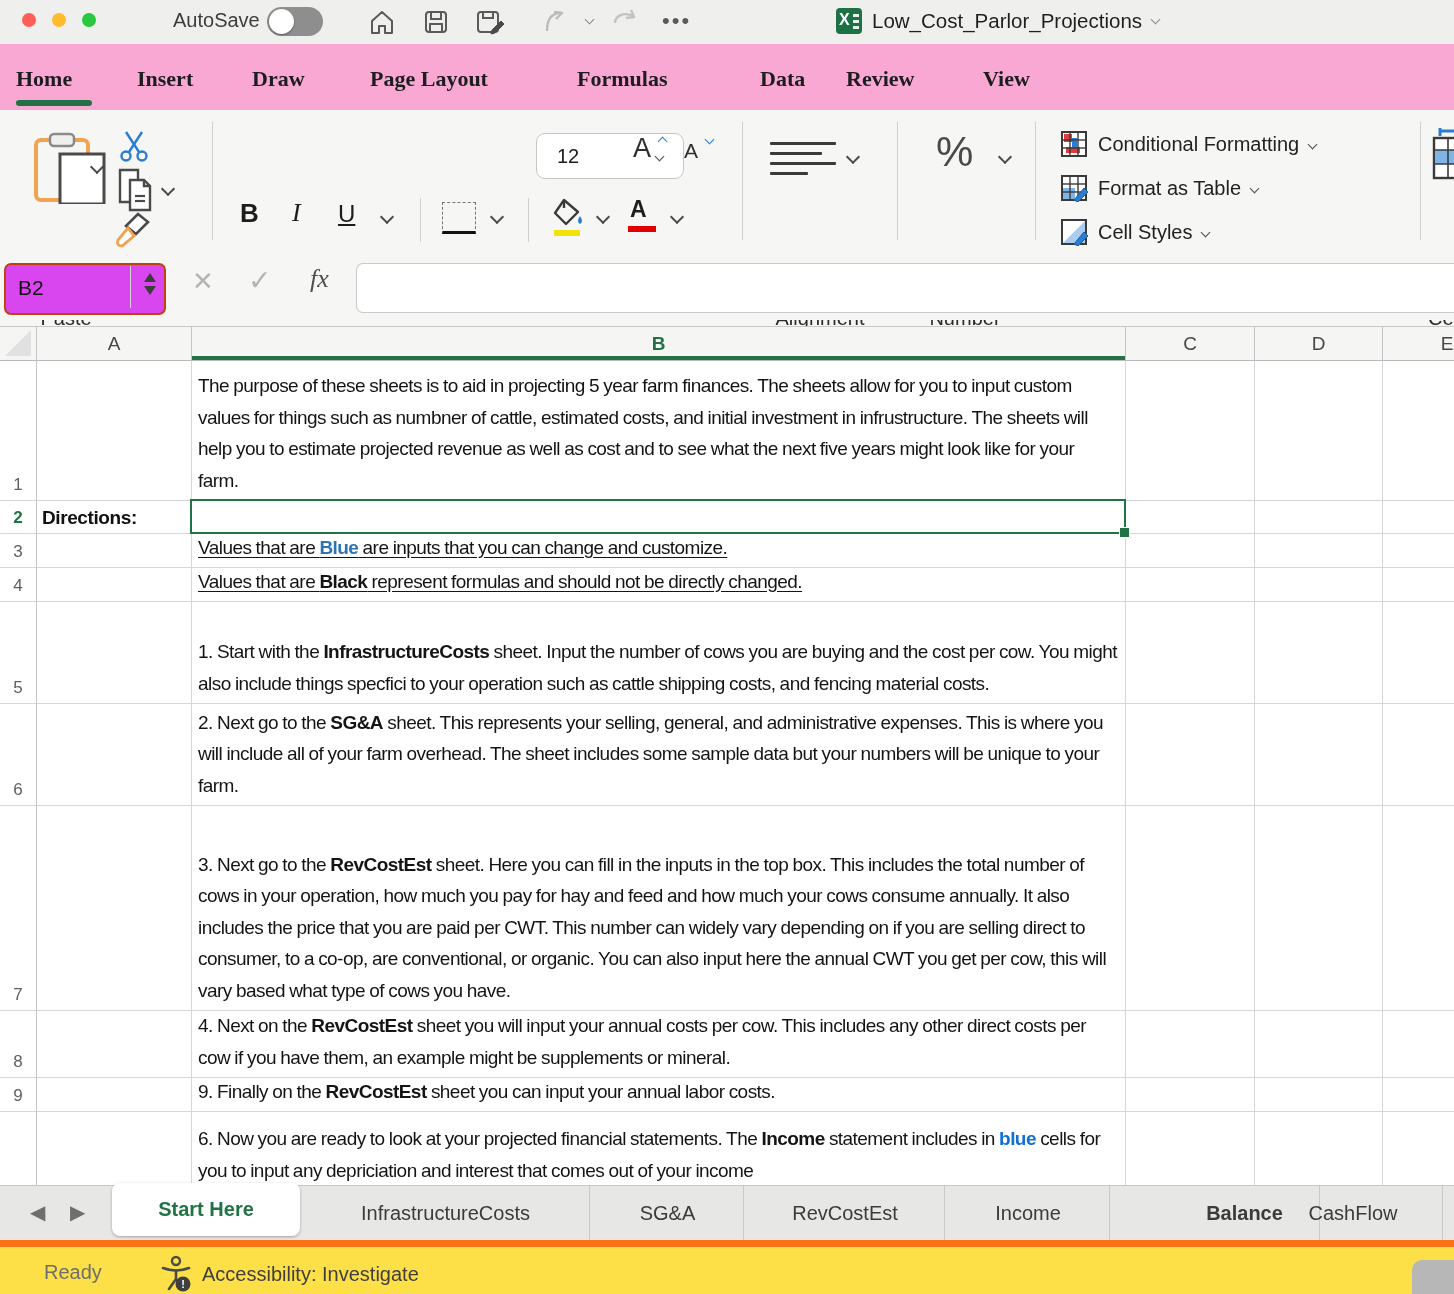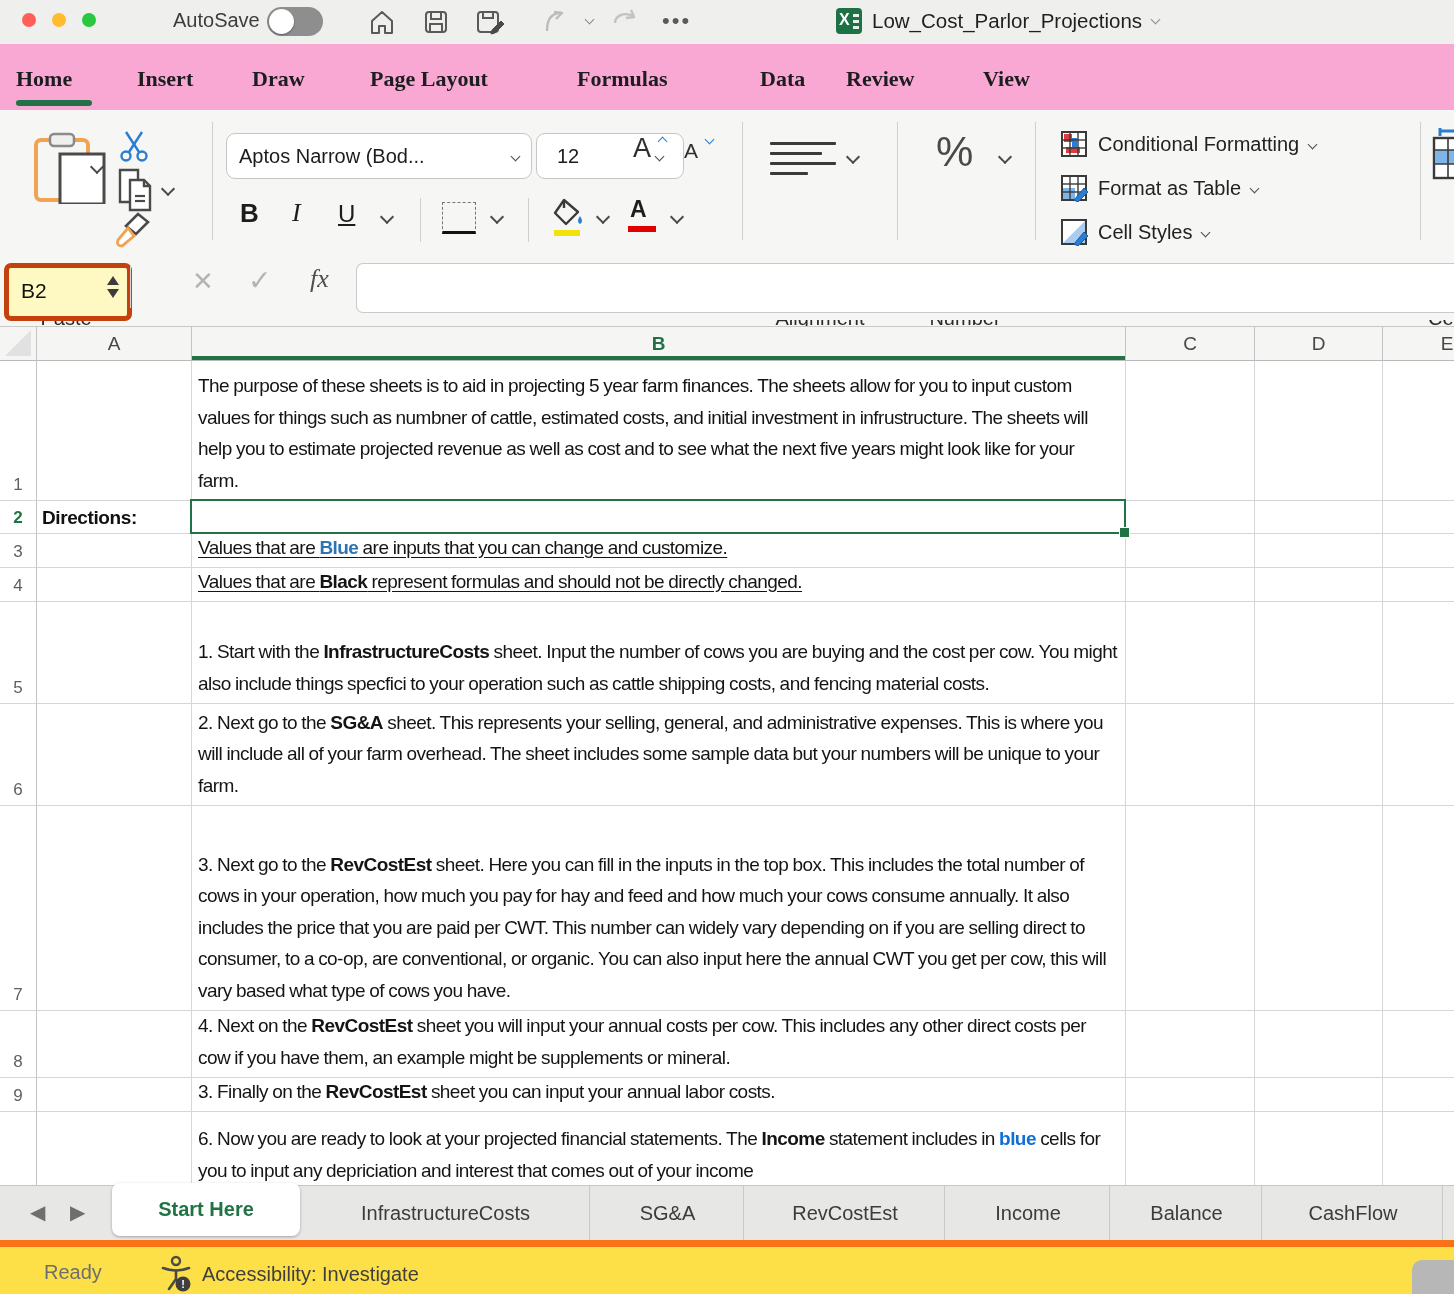--- a/index.html
+++ b/index.html
@@ -56,22 +56,22 @@
   .shrink-a{position:absolute;font-size:21px;color:#2f2f2f;}
   .pct{position:absolute;font-size:42px;font-weight:300;color:#4a4a4a;}
   .fontcolor-a{position:absolute;font-size:23px;font-weight:600;color:#1d1d1d;}
   .redbar{position:absolute;width:28px;height:6px;background:#e00000;}
   .yellowbar{position:absolute;width:26px;height:6px;background:#f2e20c;}
   .align-lines div{height:3px;background:#3a3a3a;margin-bottom:7px;border-radius:1px;}
   .styles-row{position:absolute;display:flex;align-items:center;gap:10px;font-size:20px;color:#222;}
 
   
   .formula{position:absolute;left:0;top:252px;width:100%;height:68px;background:#f6f6f5;}
-  .namebox{position:absolute;left:4px;top:11px;width:118px;height:48px;background:#fef9c3;
-           border:5px solid #c2410c;border-radius:7px;}
+  .namebox{position:absolute;left:4px;top:11px;width:118px;height:48px;background:#d946ef;
+           border:2px solid #c2410c;border-radius:7px;padding-left:40px;}
   .namebox .ref{position:absolute;left:12px;top:11px;font-size:21px;color:#111;}
   .stepper{position:absolute;right:8px;top:8px;display:flex;flex-direction:column;gap:4px;}
   .tri-up{width:0;height:0;border-left:6px solid transparent;border-right:6px solid transparent;border-bottom:9px solid #3c3c3c;}
   .tri-dn{width:0;height:0;border-left:6px solid transparent;border-right:6px solid transparent;border-top:9px solid #3c3c3c;}
   .fdiv{position:absolute;left:130px;top:14px;height:42px;width:1px;background:#d6d6d6;}
   .fx-x{position:absolute;left:192px;top:14px;font-size:26px;color:#b4b4b4;}
   .fx-check{position:absolute;left:248px;top:12px;font-size:28px;color:#b4b4b4;}
   .fx-fx{position:absolute;left:310px;top:12px;font-size:26px;font-style:italic;
          font-family:"Liberation Serif","DejaVu Serif",serif;color:#4f4f4f;}
   .finput{position:absolute;left:356px;top:11px;width:1100px;height:48px;background:#fff;
@@ -231,24 +231,20 @@
     <span class="chev" style="position:absolute;left:163px;top:74px"></span>
     <div style="position:absolute;left:114px;top:102px">
       <svg width="42" height="36" viewBox="0 0 42 36">
         <path d="M24 2 L34 10 L22 22 L12 14 Z" fill="#fff" stroke="#4a4a4a" stroke-width="2.6"></path>
         <path d="M14 16 L20 24 L8 34 Q2 34 4 28 Z" fill="#fff" stroke="#f0a350" stroke-width="2.8"></path>
       </svg>
     </div>
 
     <div class="vdiv" style="left:212px"></div>
 
-    <div class="fontbox" style="left:226px;top:23px;width:280px;height:44px;padding:0 12px">
-      <span>Aptos Narrow (Bod...</span>
-      <span class="chev sm" style="margin-left:auto"></span>
-    </div>
     <div class="fontbox" style="left:536px;top:23px;width:106px;height:44px;padding:0 20px">
       <span>12</span>
       <span class="chev sm" style="margin-left:auto"></span>
     </div>
     <span class="grow-a" style="left:633px;top:23px">A</span>
     <span class="chev sm blue up" style="position:absolute;left:659px;top:28px"></span>
     <span class="shrink-a" style="left:684px;top:29px">A</span>
     <span class="chev sm blue" style="position:absolute;left:706px;top:26px"></span>
 
     <span class="bold-b" style="left:240px;top:88px">B</span>
@@ -450,21 +446,21 @@
             <div class="txt"><span>4. Next on the </span><span style="font-weight: 700;">RevCostEst</span><span> sheet you will input your annual costs per cow. This includes any other direct costs per cow if you have them, an example might be supplements or mineral.</span></div>
           </div>
           <div class="cell cC"></div>
           <div class="cell cD"></div>
           <div class="cell cE"></div>
         </div>
         <div class="row" style="height: 34px;">
           <div class="rownum">9</div>
           <div class="cell cellA"></div>
           <div class="cell cellB">
-            <div class="txt"><span>3. Finally on the </span><span style="font-weight: 700;">RevCostEst</span><span> sheet you can input your annual labor costs.</span></div>
+            <div class="txt"><span>9. Finally on the </span><span style="font-weight: 700;">RevCostEst</span><span> sheet you can input your annual labor costs.</span></div>
           </div>
           <div class="cell cC"></div>
           <div class="cell cD"></div>
           <div class="cell cE"></div>
         </div>
         <div class="row" style="height: 160px;">
           <div class="rownum"></div>
           <div class="cell cellA"></div>
           <div class="cell cellB topalign">
             <div class="txt"><span>6. Now you are ready to look at your projected financial statements. The </span><span style="font-weight: 700;">Income</span><span> statement includes in </span><span style="font-weight: 700; color: rgb(15, 111, 216);">blue</span><span> cells for you to input any depriciation and interest that comes out of your income</span></div>
@@ -481,21 +477,21 @@
 
   <div class="tabbar">
     <span class="nav-arrow" style="left:30px">◀</span>
     <span class="nav-arrow" style="left:70px">▶</span>
     <div id="sheet-tabs">
         <div class="stab active" style="left: 112px; width: 188px;">Start Here</div>
         <div class="stab" style="left: 302px; width: 288px;">InfrastructureCosts</div>
         <div class="stab" style="left: 592px; width: 152px;">SG&amp;A</div>
         <div class="stab" style="left: 746px; width: 199px;">RevCostEst</div>
         <div class="stab" style="left: 947px; width: 163px;">Income</div>
-        <div class="stab" style="left: 1112px; width: 150px;">Balance</div>
+        <div class="stab" style="left: 1170px; width: 150px; font-weight: bold;">Balance</div>
         <div class="stab" style="left: 1264px; width: 179px;">CashFlow</div>
       </div>
   </div>
 
   <div class="statusbar">
     <span class="ready">Ready</span>
     <div class="acc-group">
       <svg width="36" height="38" viewBox="0 0 36 38">
         <circle cx="18" cy="6" r="4" fill="none" stroke="#4a4a4a" stroke-width="2.4"></circle>
         <path d="M5 13 Q18 18 31 13" fill="none" stroke="#4a4a4a" stroke-width="2.6" stroke-linecap="round"></path>

